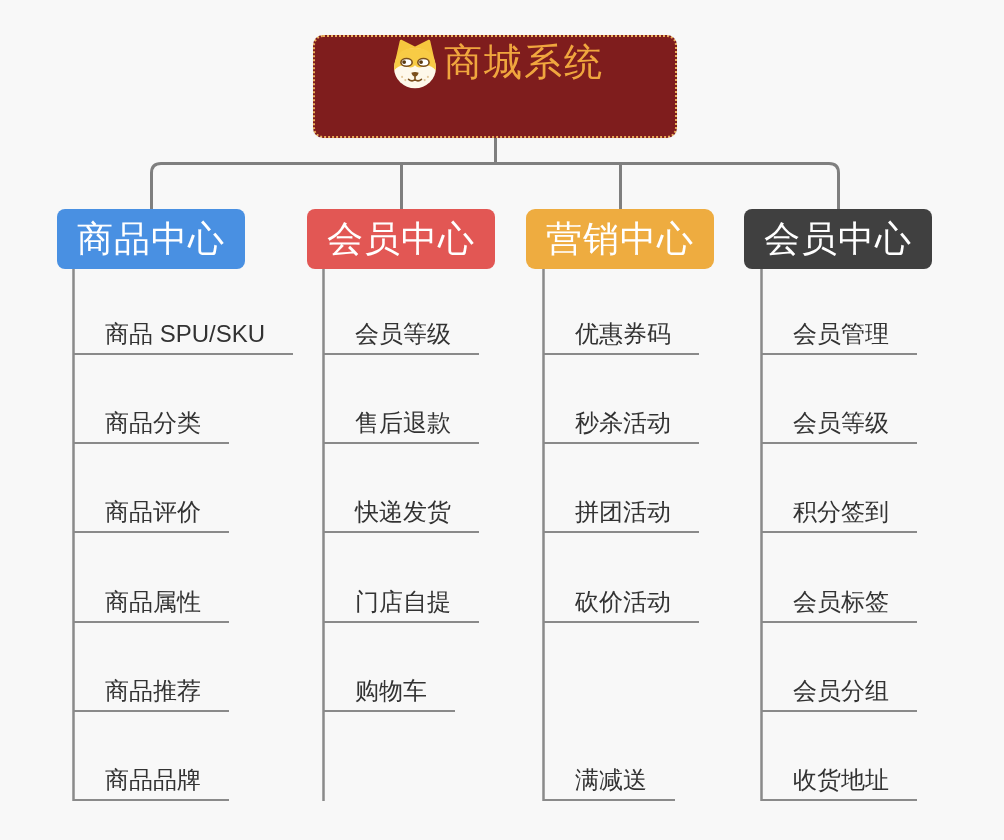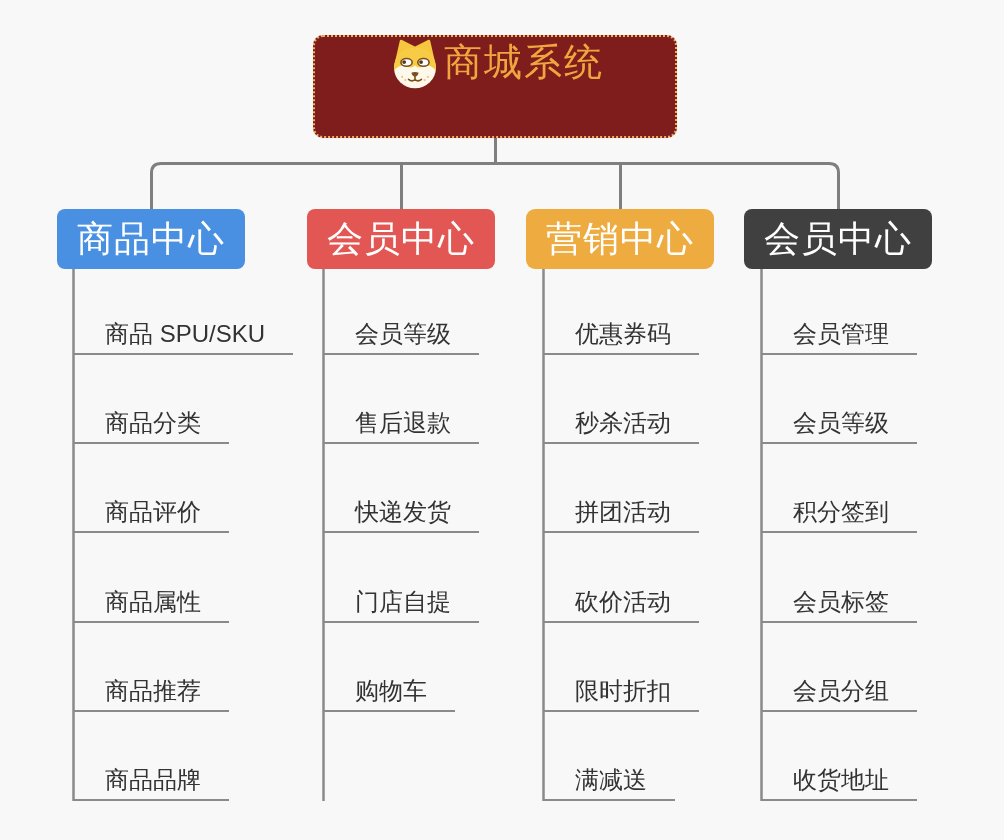--- a/index.html
+++ b/index.html
@@ -141,21 +141,20 @@
   <span class="leaf col-2 row-1">会员等级</span>
   <span class="leaf col-2 row-2">售后退款</span>
   <span class="leaf col-2 row-3">快递发货</span>
   <span class="leaf col-2 row-4">门店自提</span>
   <span class="leaf col-2 row-5">购物车</span>
 
   <span class="leaf col-3 row-1">优惠券码</span>
   <span class="leaf col-3 row-2">秒杀活动</span>
   <span class="leaf col-3 row-3">拼团活动</span>
   <span class="leaf col-3 row-4">砍价活动</span>
-  <span class="leaf col-3 row-5">限时折扣</span>
   <span class="leaf col-3 row-6">满减送</span>
 
   <span class="leaf col-4 row-1">会员管理</span>
   <span class="leaf col-4 row-2">会员等级</span>
   <span class="leaf col-4 row-3">积分签到</span>
   <span class="leaf col-4 row-4">会员标签</span>
   <span class="leaf col-4 row-5">会员分组</span>
   <span class="leaf col-4 row-6">收货地址</span>
 
 </div>

